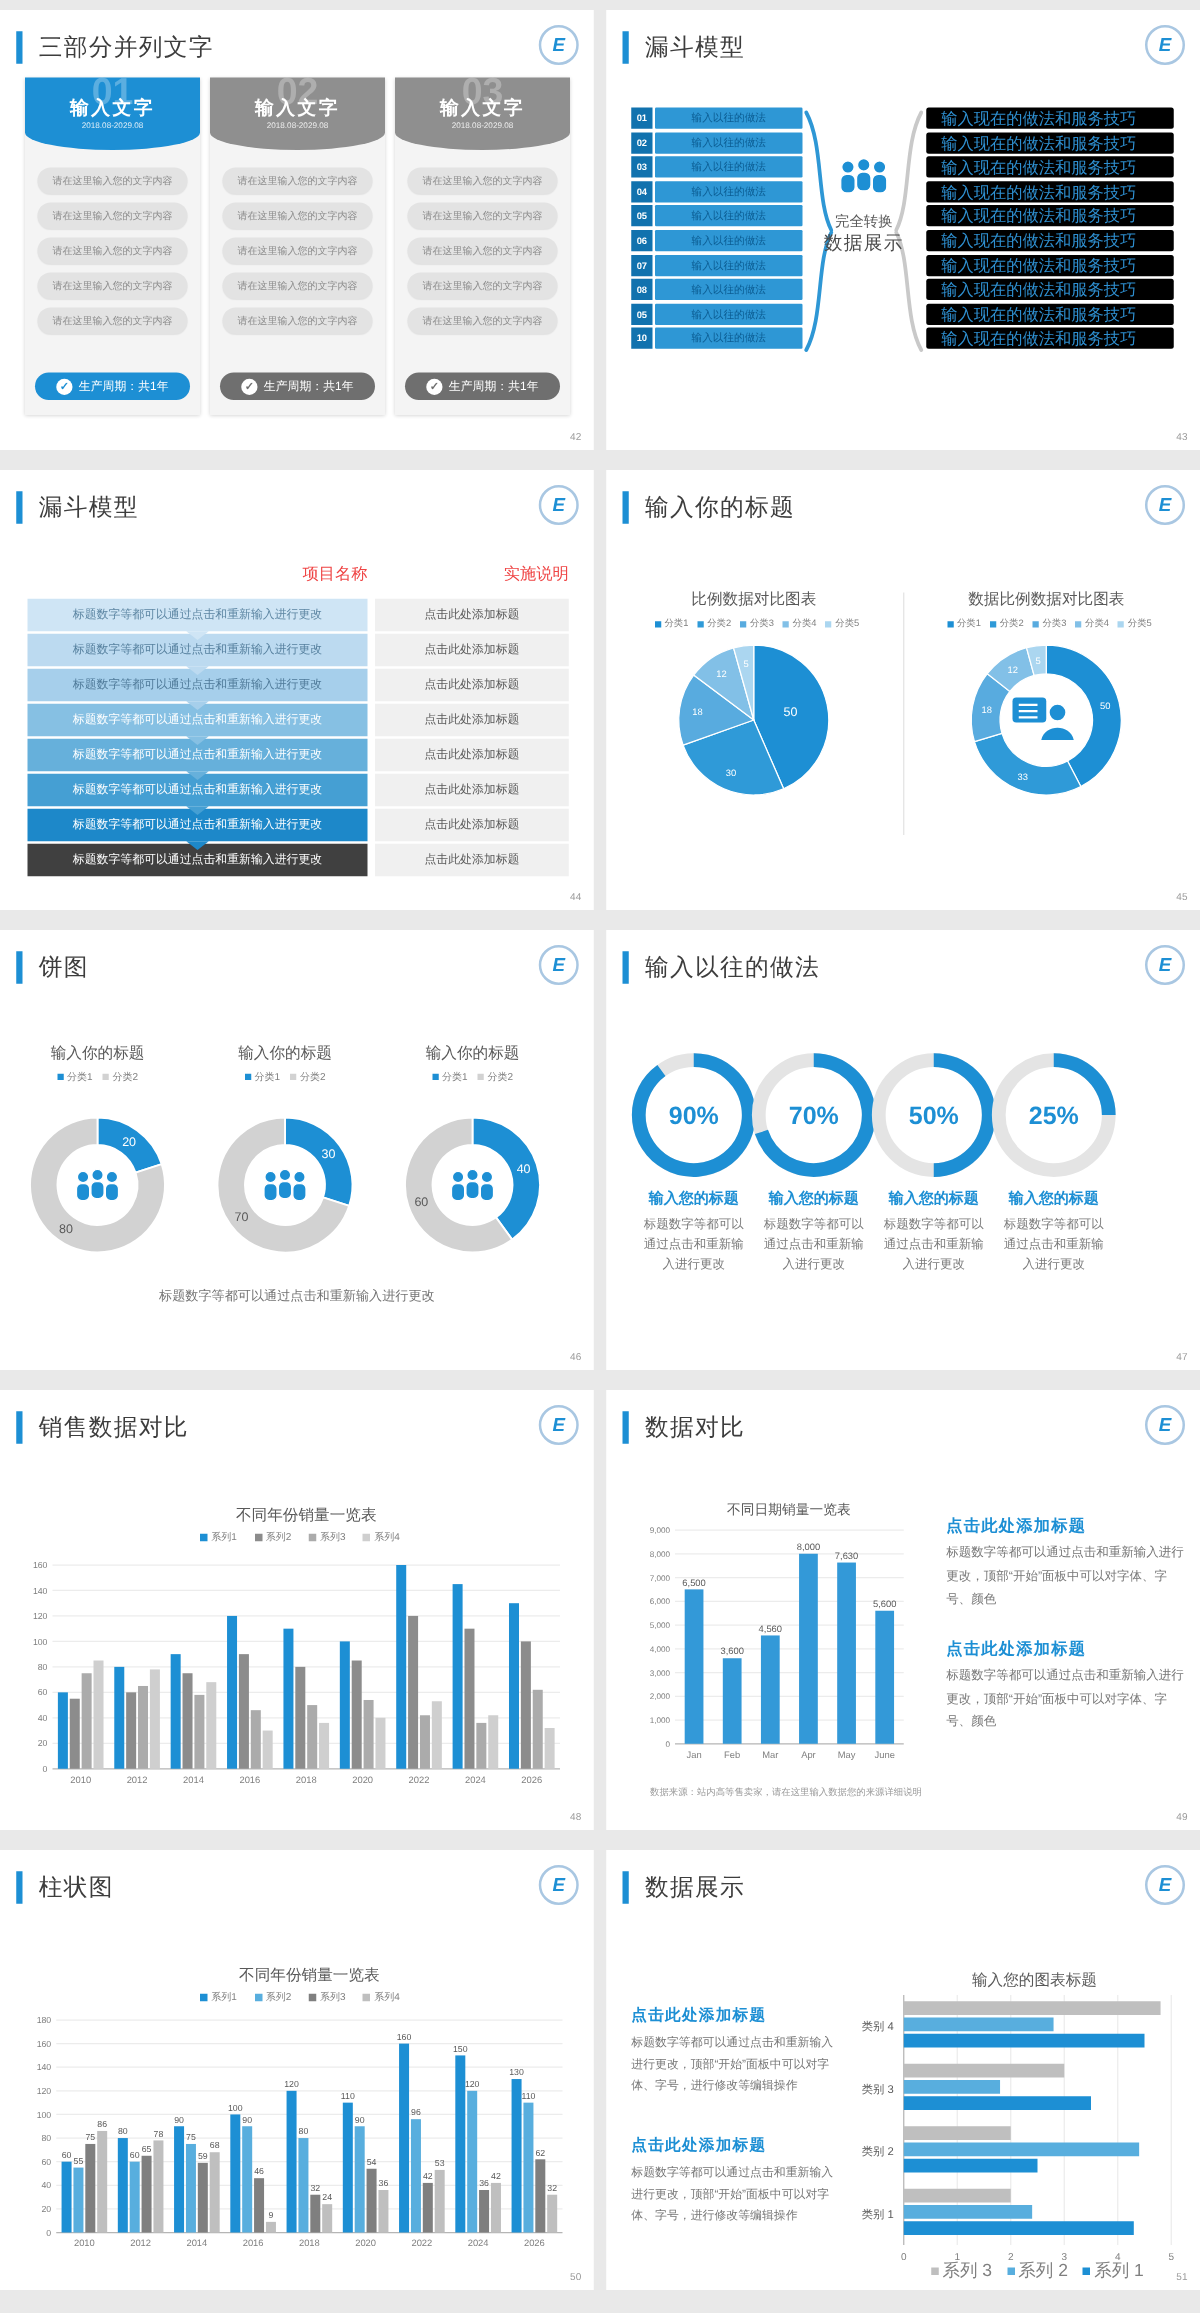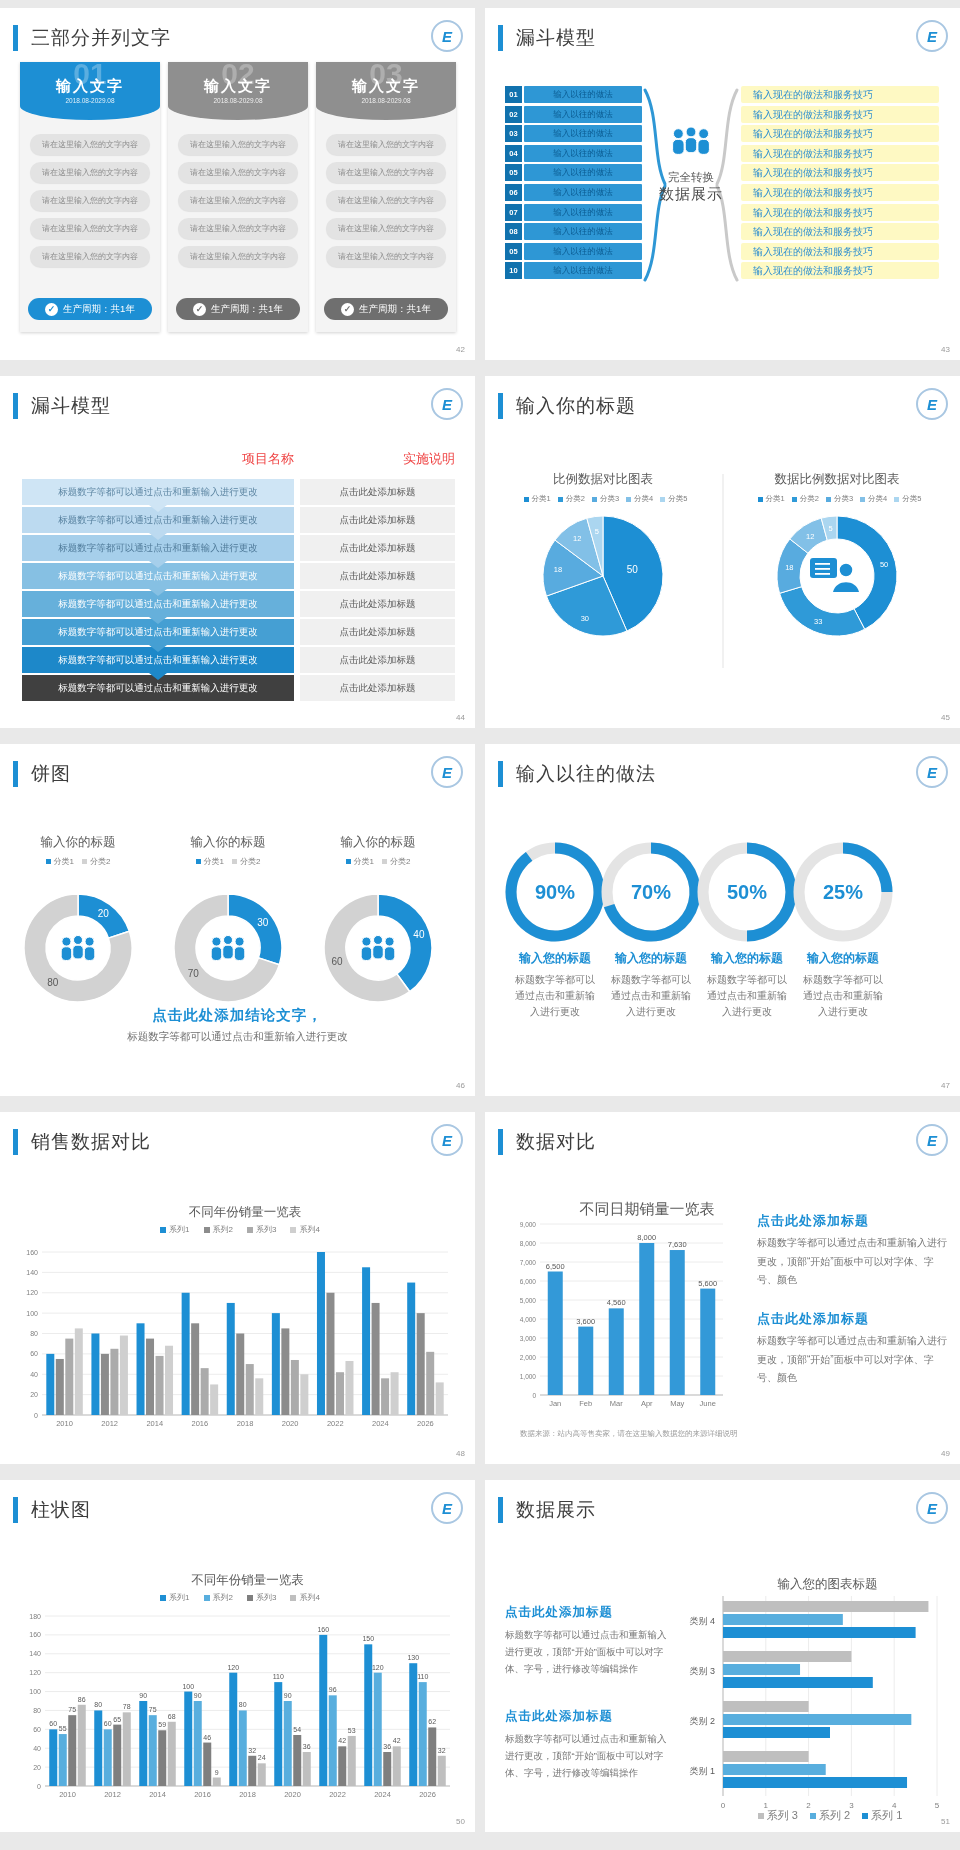--- a/index.html
+++ b/index.html
@@ -22,38 +22,38 @@
   .card-num{position:absolute;top:-5px;left:0;width:100%;text-align:center;font-size:30px;font-weight:bold;color:rgba(255,255,255,.28);}
   .card-heading{position:relative;padding-top:15px;color:#fff;font-size:15px;font-weight:bold;letter-spacing:2px;}
   .card-date{position:relative;color:rgba(255,255,255,.85);font-size:6.5px;margin-top:1px;}
   .card-list{position:absolute;top:72px;left:10px;right:10px;}
   .pill{height:21px;line-height:21px;border-radius:11px;background:#e3e3e3;color:#8b8b8b;font-size:8px;text-align:center;margin-bottom:7px;box-shadow:0 1px 1px rgba(0,0,0,.08);}
   .card-footer{position:absolute;left:8px;right:8px;bottom:12px;height:22px;border-radius:11px;color:#fff;font-size:9.5px;display:flex;align-items:center;justify-content:center;gap:5px;}
   .check{width:13px;height:13px;border-radius:50%;background:#fff;font-size:9px;line-height:13px;text-align:center;font-weight:bold;}
   
   .fnum{position:absolute;width:17px;height:17px;background:#1172ae;color:#fff;font-size:7.5px;line-height:17px;text-align:center;font-weight:bold;}
   .fbar{position:absolute;left:39px;width:118px;height:17px;background:#2e97d5;color:#0b5c92;font-size:8.5px;line-height:17px;text-align:center;border-radius:1px;}
-  .fpill{position:absolute;left:256px;width:198px;height:17px;background:#fef9c3;color:#2e8fd0;font-size:10px;line-height:17px;padding-left:12px;box-sizing:border-box;border-radius:2px;}
+  .fpill{position:absolute;left:256px;width:198px;height:17px;background:#000000;color:#2e8fd0;font-size:13px;line-height:17px;padding-left:12px;box-sizing:border-box;border-radius:2px;}
   .fc1{position:absolute;left:156px;top:162px;width:100px;text-align:center;font-size:11.5px;color:#595959;}
   .fc2{position:absolute;left:146px;top:177px;width:120px;text-align:center;font-size:15px;color:#4a4a4a;letter-spacing:1px;}
   
   .th{position:absolute;top:74px;font-size:13px;color:#ef4444;text-align:right;}
   .th1{left:22px;width:272px}.th2{left:300px;width:155px}
   .trow{position:absolute;left:22px;width:272px;height:25.5px;font-size:9.5px;line-height:25.5px;text-align:center;}
   .tdesc{position:absolute;left:300px;width:155px;height:25.5px;background:#f0f0f0;color:#595959;font-size:9.5px;line-height:25.5px;text-align:center;}
   .tarrow{position:absolute;width:0;height:0;border-left:9px solid transparent;border-right:9px solid transparent;z-index:2;}
   
   .ct{position:absolute;font-size:12.5px;color:#595959;text-align:center;}
   #s45 .ct1{left:23px;width:190px;top:95px;}#s45 .ct2{left:257px;width:190px;top:95px;}
   .ct3{position:absolute;top:90px;width:150px;text-align:center;font-size:12.5px;color:#595959;}
   #s46 .c3a{left:3px}#s46 .c3b{left:153px}#s46 .c3c{left:303px}
   #s46 .conc-b{position:absolute;top:262px;left:0;width:475px;text-align:center;color:#1d8fd4;font-weight:bold;font-size:14.5px;letter-spacing:1px;}
   #s46 .conc-n{position:absolute;top:286px;left:0;width:475px;text-align:center;color:#737373;font-size:10.5px;}
   #s48 .ct{left:45px;width:400px;top:92px;}
-  #s49 .ct{left:56px;width:212px;top:88px;font-size:15px;}
+  #s49 .ct{left:40px;width:212px;top:88px;font-size:11px;}
   #s50 .ct{left:45px;width:405px;top:92px;}
   #s51 .ct{left:225px;width:235px;top:96px;}
   .note-h{position:absolute;color:#1d8fd4;font-weight:bold;font-size:13px;letter-spacing:1px;}
   .note-b{position:absolute;color:#767676;font-size:10px;line-height:1.85;}
   #s49 .nh1{left:272px;top:100px;width:190px}#s49 .nb1{left:272px;top:122px;width:190px}
   #s49 .nh2{left:272px;top:198px;width:190px}#s49 .nb2{left:272px;top:220px;width:190px}
   #s49 .footnote{position:absolute;left:35px;top:317px;width:250px;font-size:7.5px;color:#999;}
   #s51 .nh1{left:20px;top:124px;width:172px;font-size:12.5px}#s51 .nb1{left:20px;top:146px;width:170px;font-size:9.5px;line-height:1.8}
   #s51 .nh2{left:20px;top:228px;font-size:12.5px}#s51 .nb2{left:20px;top:250px;width:170px;font-size:9.5px;line-height:1.8}
   
@@ -379,21 +379,20 @@
         <span class="li">
           <i style="background: rgb(29, 143, 212); width: 5px; height: 5px;"></i>
           <span>分类1</span>
         </span>
         <span class="li">
           <i style="background: rgb(210, 210, 210); width: 5px; height: 5px;"></i>
           <span>分类2</span>
         </span>
       </div>
     </div>
-  <div class="conc-b">点击此处添加结论文字，</div>
   <div class="conc-n">标题数字等都可以通过点击和重新输入进行更改</div>
   <div class="pageno">46</div>
 </article>
 
 <article class="slide" id="s47">
   <div class="hbar"></div>
   <div class="stitle">输入以往的做法</div>
   <div class="logo">
       <span>E</span>
     </div>
@@ -744,21 +743,21 @@
         <rect x="238" y="197" width="149.79999999999998" height="11" fill="#1d8fd4"></rect>
         <text x="230" y="244" font-size="9" fill="#595959" text-anchor="end">类别 2</text>
         <rect x="238" y="221" width="85.60000000000001" height="11" fill="#bfbfbf"></rect>
         <rect x="238" y="234" width="188.32000000000002" height="11" fill="#58aede"></rect>
         <rect x="238" y="247" width="107" height="11" fill="#1d8fd4"></rect>
         <text x="230" y="294" font-size="9" fill="#595959" text-anchor="end">类别 1</text>
         <rect x="238" y="271" width="85.60000000000001" height="11" fill="#bfbfbf"></rect>
         <rect x="238" y="284" width="102.72" height="11" fill="#58aede"></rect>
         <rect x="238" y="297" width="184.04" height="11" fill="#1d8fd4"></rect>
       </svg>
-      <div class="legend" style="left: 238px; top: 328px; width: 214px; gap: 12px; font-size: 11px;">
+      <div class="legend" style="left: 238px; top: 328px; width: 214px; gap: 12px; font-size: 14px;">
         <span class="li">
           <i style="background: rgb(191, 191, 191); width: 6px; height: 6px;"></i>
           <span>系列 3</span>
         </span>
         <span class="li">
           <i style="background: rgb(88, 174, 222); width: 6px; height: 6px;"></i>
           <span>系列 2</span>
         </span>
         <span class="li">
           <i style="background: rgb(29, 143, 212); width: 6px; height: 6px;"></i>

